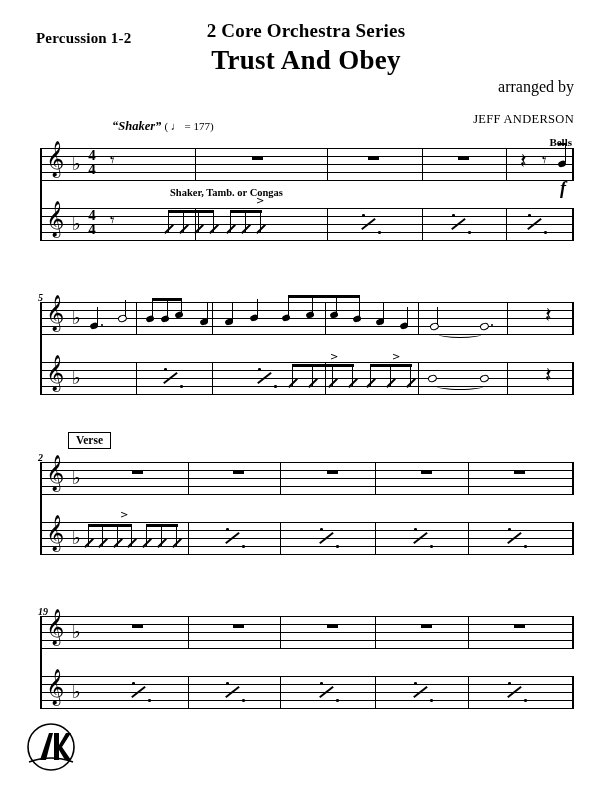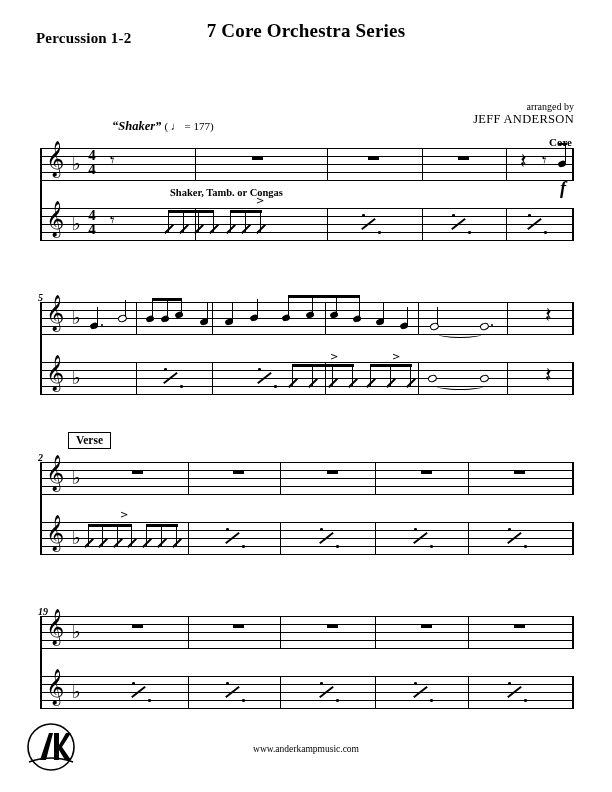--- a/index.html
+++ b/index.html
@@ -45,23 +45,23 @@
     top: 45px;
     text-align: center;
     font-family: "Liberation Serif", serif;
     font-weight: bold;
     font-size: 27px;
     letter-spacing: 0.3px;
   }
   .arranged-by {
     position: absolute;
     right: 38px;
-    top: 101px;
+    top: 78px;
     text-align: center;
-    font-size: 10px;
+    font-size: 16px;
   }
   .arranger-name {
     position: absolute;
     right: 38px;
     top: 112px;
     text-align: right;
     font-size: 12.5px;
     letter-spacing: 0.3px;
   }
 
@@ -237,30 +237,31 @@
     left: 26px; top: 722px;
     width: 50px; height: 50px;
   }
 </style>
 </head>
 <body>
 
 <div class="page">
 
   <div class="part-label">Percussion 1-2</div>
-  <div class="series-title">7 Core Orchestra Series</div>
+  <div class="series-title">2 Core Orchestra Series</div>
+  <div class="song-title">Trust And Obey</div>
   <div class="arranged-by">arranged by</div>
   <div class="arranger-name">JEFF ANDERSON</div>
 
   <div class="tempo-mark">
     <span>“Shaker”</span>
     <span class="metro">( ♩ = 177)</span>
   </div>
 
-  <div class="instr-note instr-bells">Core</div>
+  <div class="instr-note instr-bells">Bells</div>
   <div class="instr-note instr-shaker">Shaker, Tamb. or Congas</div>
   <div class="dynamic-f">f</div>
 
   <div class="system" style="top:148px;">
 
     <div class="sys-left-brace" style="left:0px; top:0px; height:93px;"></div>
 
     <div class="staff" style="top:0px;">
       <div class="line"></div>
         <div class="line"></div>
@@ -611,21 +612,20 @@
       </div>
 
       <div class="barline" style="left:148px;"></div>
       <div class="barline" style="left:240px;"></div>
       <div class="barline" style="left:335px;"></div>
       <div class="barline" style="left:428px;"></div>
       <div class="sys-end" style="left:532px;"></div>
     </div>
   </div>
 
-  <div class="footer-line2">www.anderkampmusic.com</div>
 
   <svg class="logo" viewBox="0 0 50 50">
     <circle cx="25" cy="25" r="23" fill="none" stroke="#000" stroke-width="1.6"></circle>
     <path d="M14 38 L23 11 L27 11 L20 38 Z" fill="#000"></path>
     <path d="M28 11 L33 11 L33 23 L40 11 L45 11 L36 25 L45 38 L39 38 L33 28 L33 38 L28 38 Z" fill="#000"></path>
     <path d="M3 40 Q25 32 47 40" fill="none" stroke="#000" stroke-width="1.4"></path>
   </svg>
 
 </div>
 

